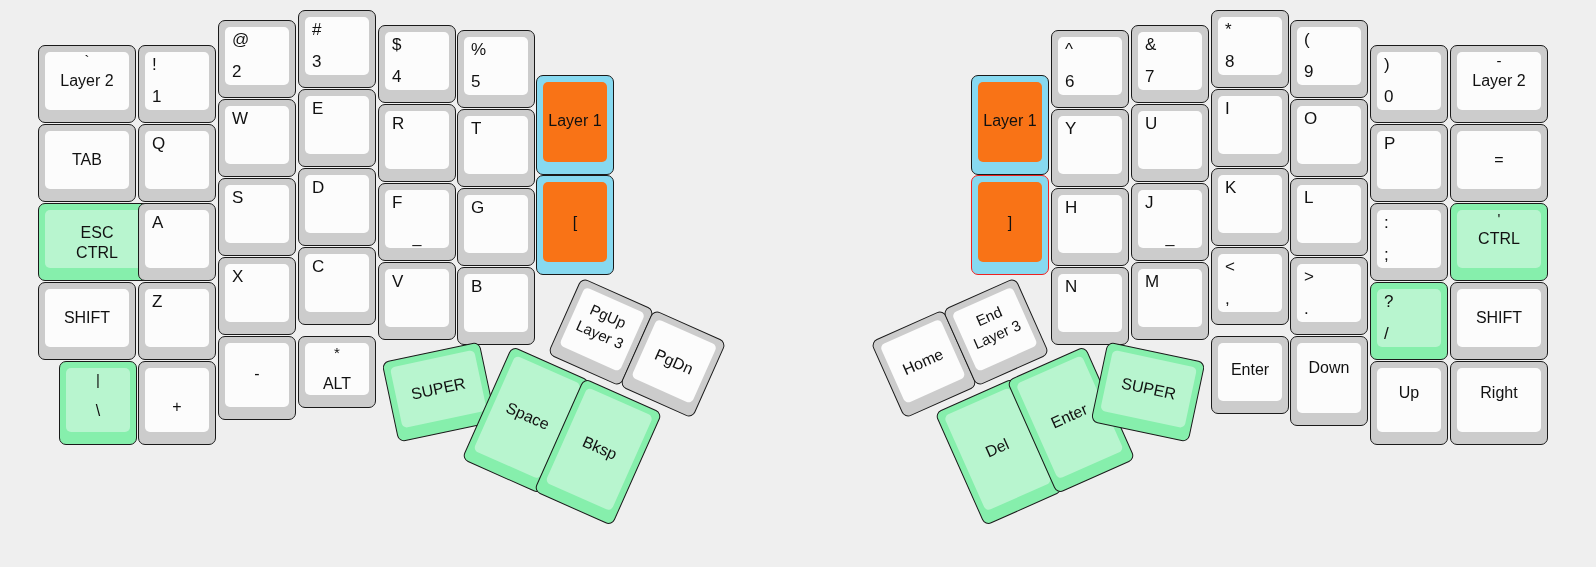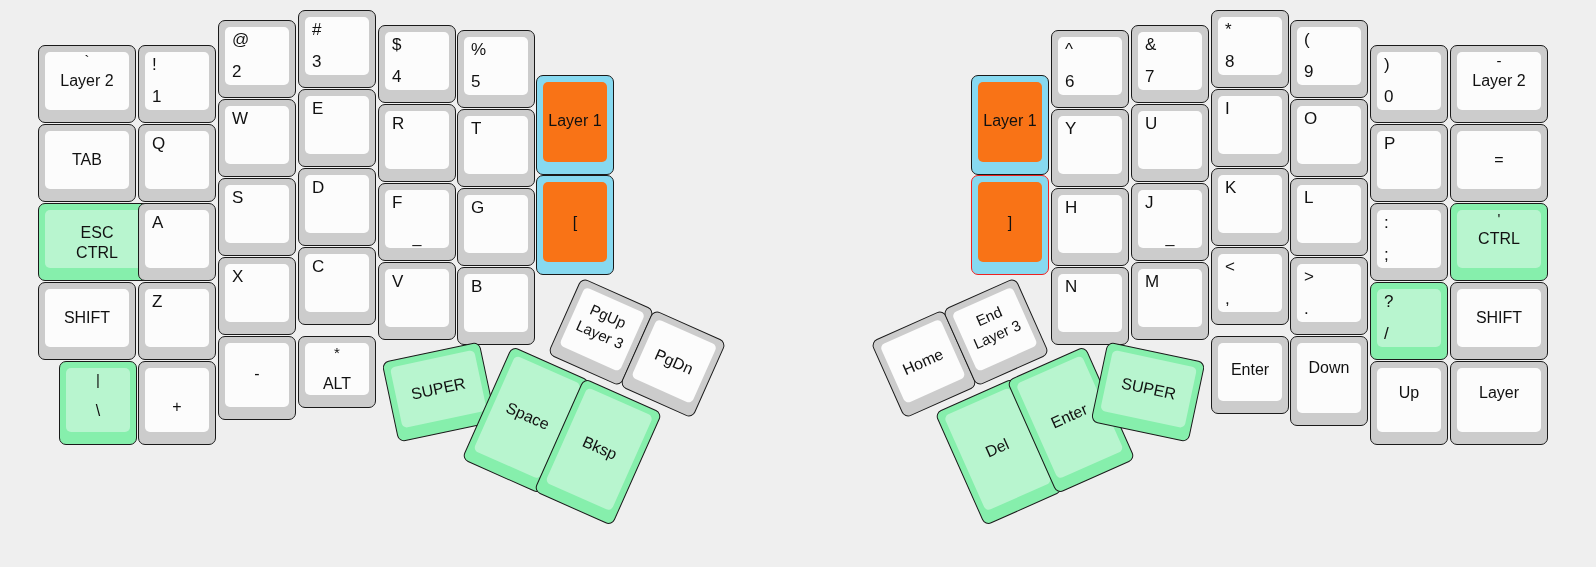--- a/index.html
+++ b/index.html
@@ -422,21 +422,21 @@
         <span class="lg ctr">CTRL</span>
       </div>
     </div>
     <div class="key" style="left:1450px;top:282px;width:98px;height:78px;">
       <div class="cap">
         <span class="lg ctr">SHIFT</span>
       </div>
     </div>
     <div class="key" style="left:1450px;top:361px;width:98px;height:84px;">
       <div class="cap">
-        <span class="lg ctr" style="top:16px;transform:none;">Layer</span>
+        <span class="lg ctr" style="top:16px;transform:none;">Right</span>
       </div>
     </div>
 
     <div class="key rot" style="left:884px;top:322px;width:80px;height:84px;transform:rotate(-24deg);">
       <div class="cap">
         <span class="lg ctr" style="top:24px;transform:none;">Home</span>
       </div>
     </div>
     <div class="key rot" style="left:956px;top:290px;width:80px;height:84px;transform:rotate(-24deg);">
       <div class="cap">

